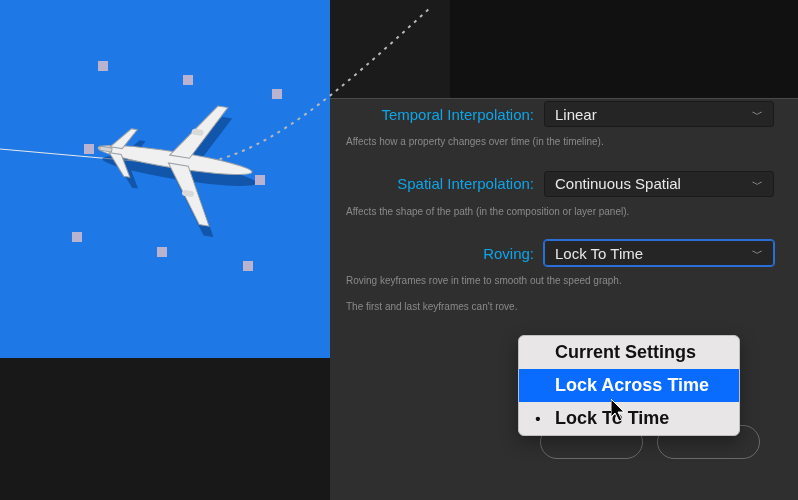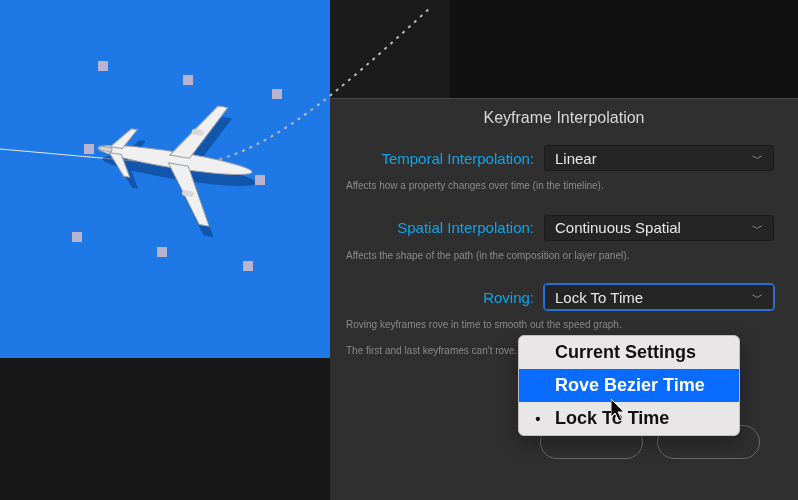--- a/index.html
+++ b/index.html
@@ -223,21 +223,20 @@
   <div class="bbox-handle h4"></div>
   <div class="bbox-handle h5"></div>
   <div class="bbox-handle h6"></div>
   <div class="bbox-handle h7"></div>
   <div class="bbox-handle h8"></div>
 </div>
 
 <div class="bottom-dark"></div>
 
 <div class="dialog">
-  <div class="dialog-title">Keyframe Interpolation</div>
 
   <div class="row">
     <div class="row-label">Temporal Interpolation:</div>
     <div class="select">
       <span>Linear</span>
       <span class="chevron">﹀</span>
     </div>
   </div>
   <div class="hint">Affects how a property changes over time (in the timeline).</div>
 
@@ -266,21 +265,21 @@
   <div class="pill"></div>
 </div>
 
 <div class="dropdown">
   <div class="dropdown-item">
     <span class="dot"></span>
     <span>Current Settings</span>
   </div>
   <div class="dropdown-item highlight">
     <span class="dot"></span>
-    <span>Rove Bezier Time</span>
+    <span>Lock Across Time</span>
   </div>
   <div class="dropdown-item">
     <span class="dot">•</span>
     <span>Lock To Time</span>
   </div>
 </div>
 
 <svg class="cursor" width="18" height="24" viewBox="0 0 18 24">
   <polygon points="0,0 0,18 4,14 8,22 11,21 7,13 13,13" fill="#000" stroke="#fff" stroke-width="1"></polygon>
 </svg>

